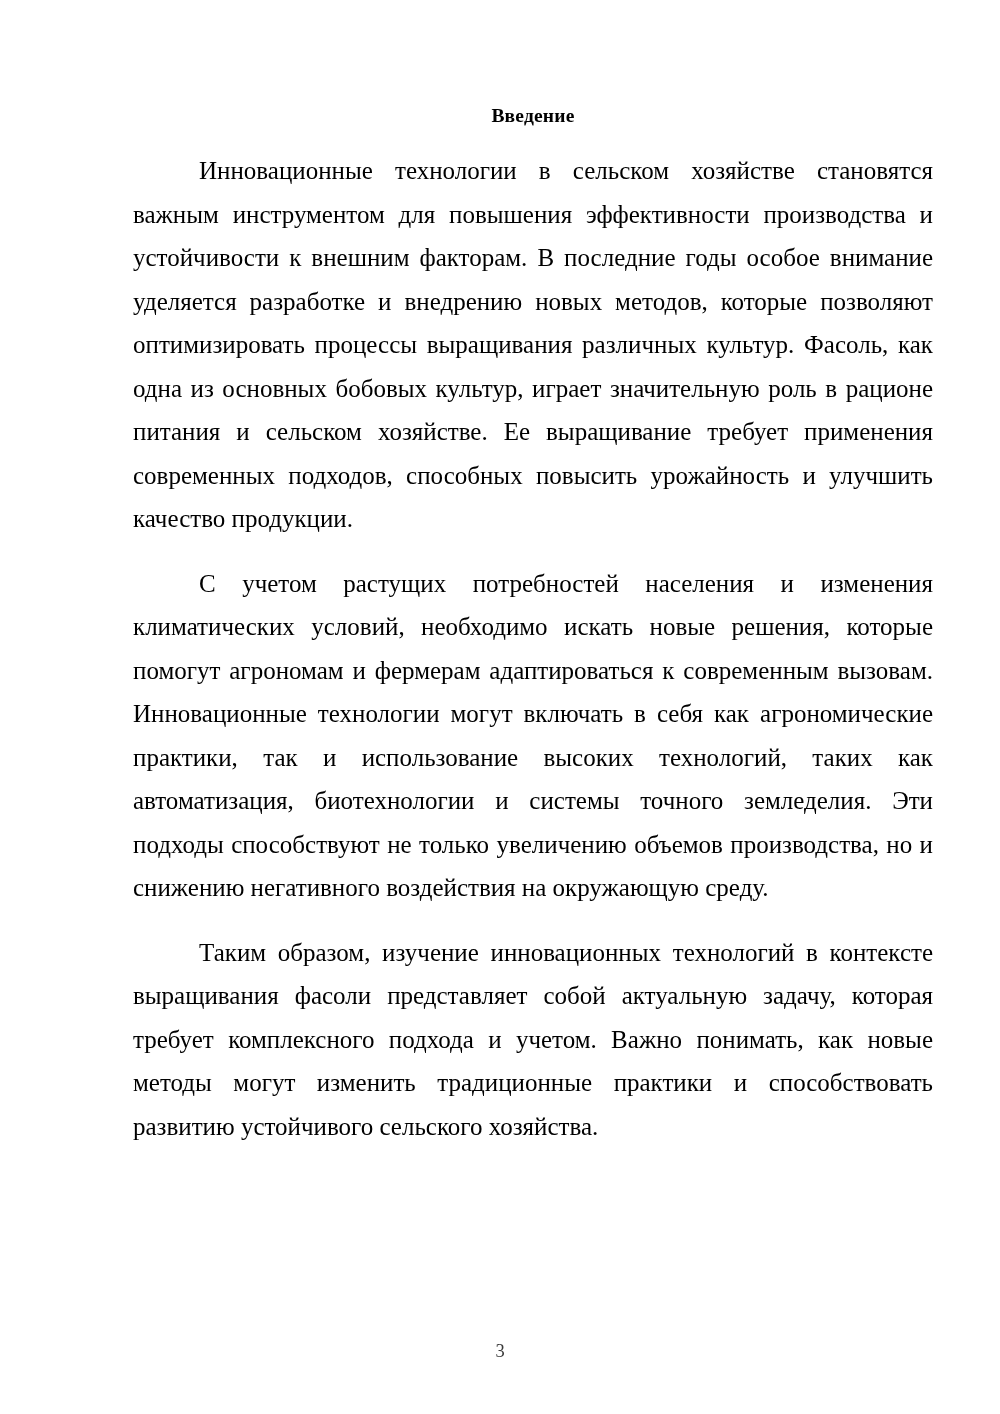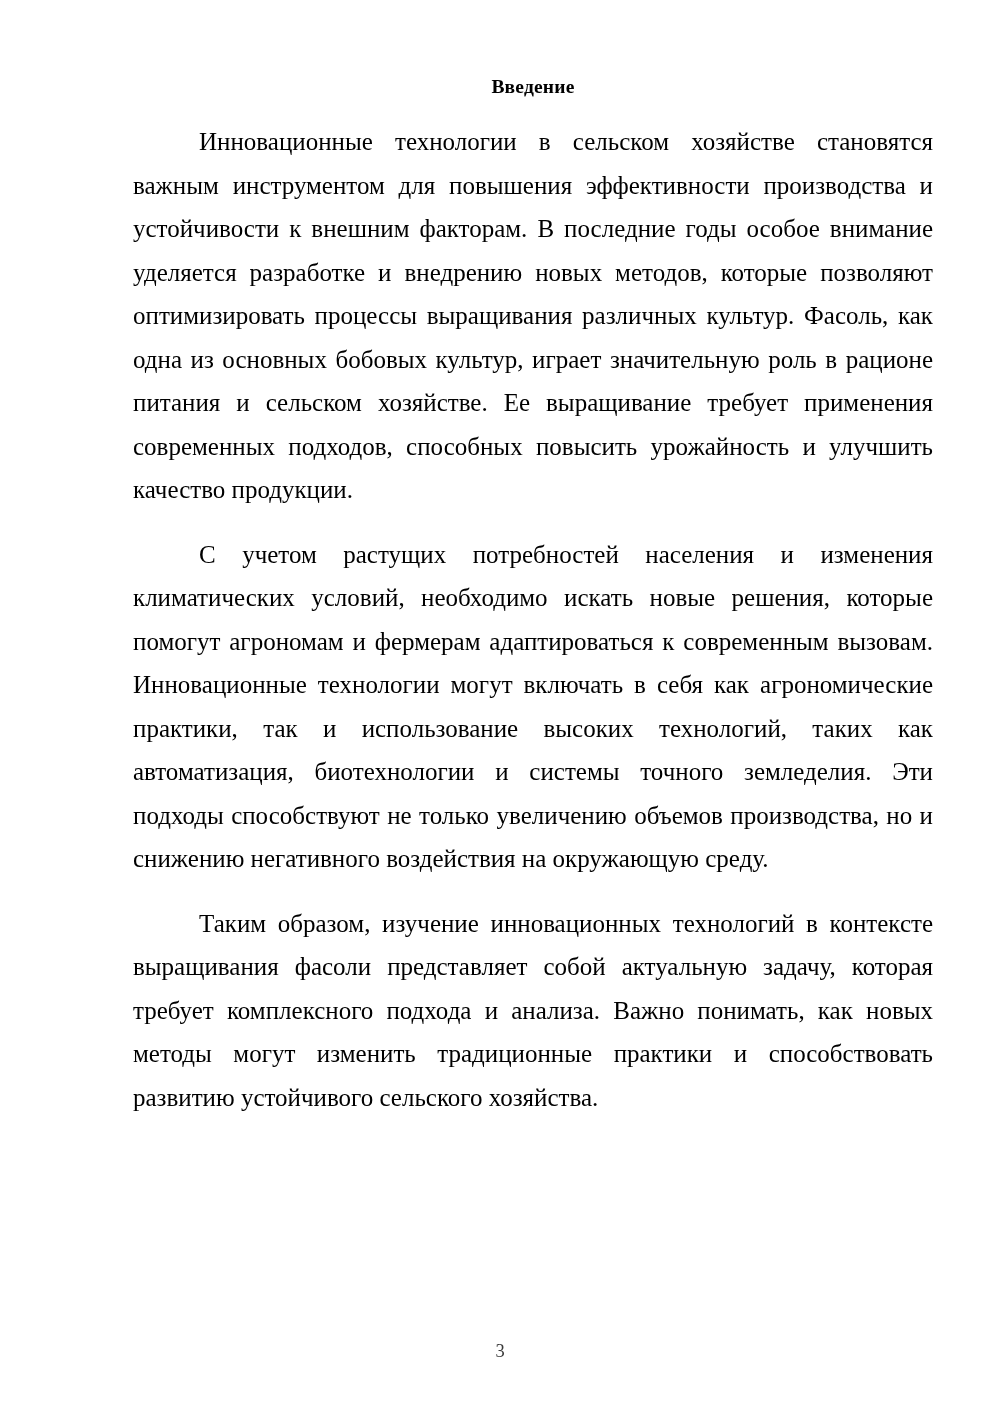--- a/index.html
+++ b/index.html
@@ -15,21 +15,21 @@
     margin: 0 auto;
     background: #ffffff;
     box-sizing: border-box;
     font-family: "Liberation Serif", "DejaVu Serif", serif;
     color: #000000;
     overflow: hidden;
   }
   .content {
     position: absolute;
     left: 133px;
-    top: 76px;
+    top: 105px;
     width: 800px;
   }
   .doc-title {
     font-size: 19.5px;
     font-weight: bold;
     text-align: center;
     margin: 0 0 22px 0;
     letter-spacing: 0.2px;
   }
   .para {
@@ -56,16 +56,16 @@
   }
 </style>
 </head>
 <body>
 
 <div class="page">
   <div class="content">
     <h1 class="doc-title">Введение</h1>
     <p class="para">Инновационные технологии в сельском хозяйстве становятся важным инструментом для повышения эффективности производства и устойчивости к внешним факторам. В последние годы особое внимание уделяется разработке и внедрению новых методов, которые позволяют оптимизировать процессы выращивания различных культур. Фасоль, как одна из основных бобовых культур, играет значительную роль в рационе питания и сельском хозяйстве. Ее выращивание требует применения современных подходов, способных повысить урожайность и улучшить качество продукции.</p>
     <p class="para">С учетом растущих потребностей населения и изменения климатических условий, необходимо искать новые решения, которые помогут агрономам и фермерам адаптироваться к современным вызовам. Инновационные технологии могут включать в себя как агрономические практики, так и использование высоких технологий, таких как автоматизация, биотехнологии и системы точного земледелия. Эти подходы способствуют не только увеличению объемов производства, но и снижению негативного воздействия на окружающую среду.</p>
-    <p class="para">Таким образом, изучение инновационных технологий в контексте выращивания фасоли представляет собой актуальную задачу, которая требует комплексного подхода и анализа. Важно понимать, как новых методы могут изменить традиционные практики и способствовать развитию устойчивого сельского хозяйства.</p>
+    <p class="para">Таким образом, изучение инновационных технологий в контексте выращивания фасоли представляет собой актуальную задачу, которая требует комплексного подхода и учетом. Важно понимать, как новые методы могут изменить традиционные практики и способствовать развитию устойчивого сельского хозяйства.</p>
   </div>
   <div class="page-number">3</div>
 </div>
 
 </body></html>

